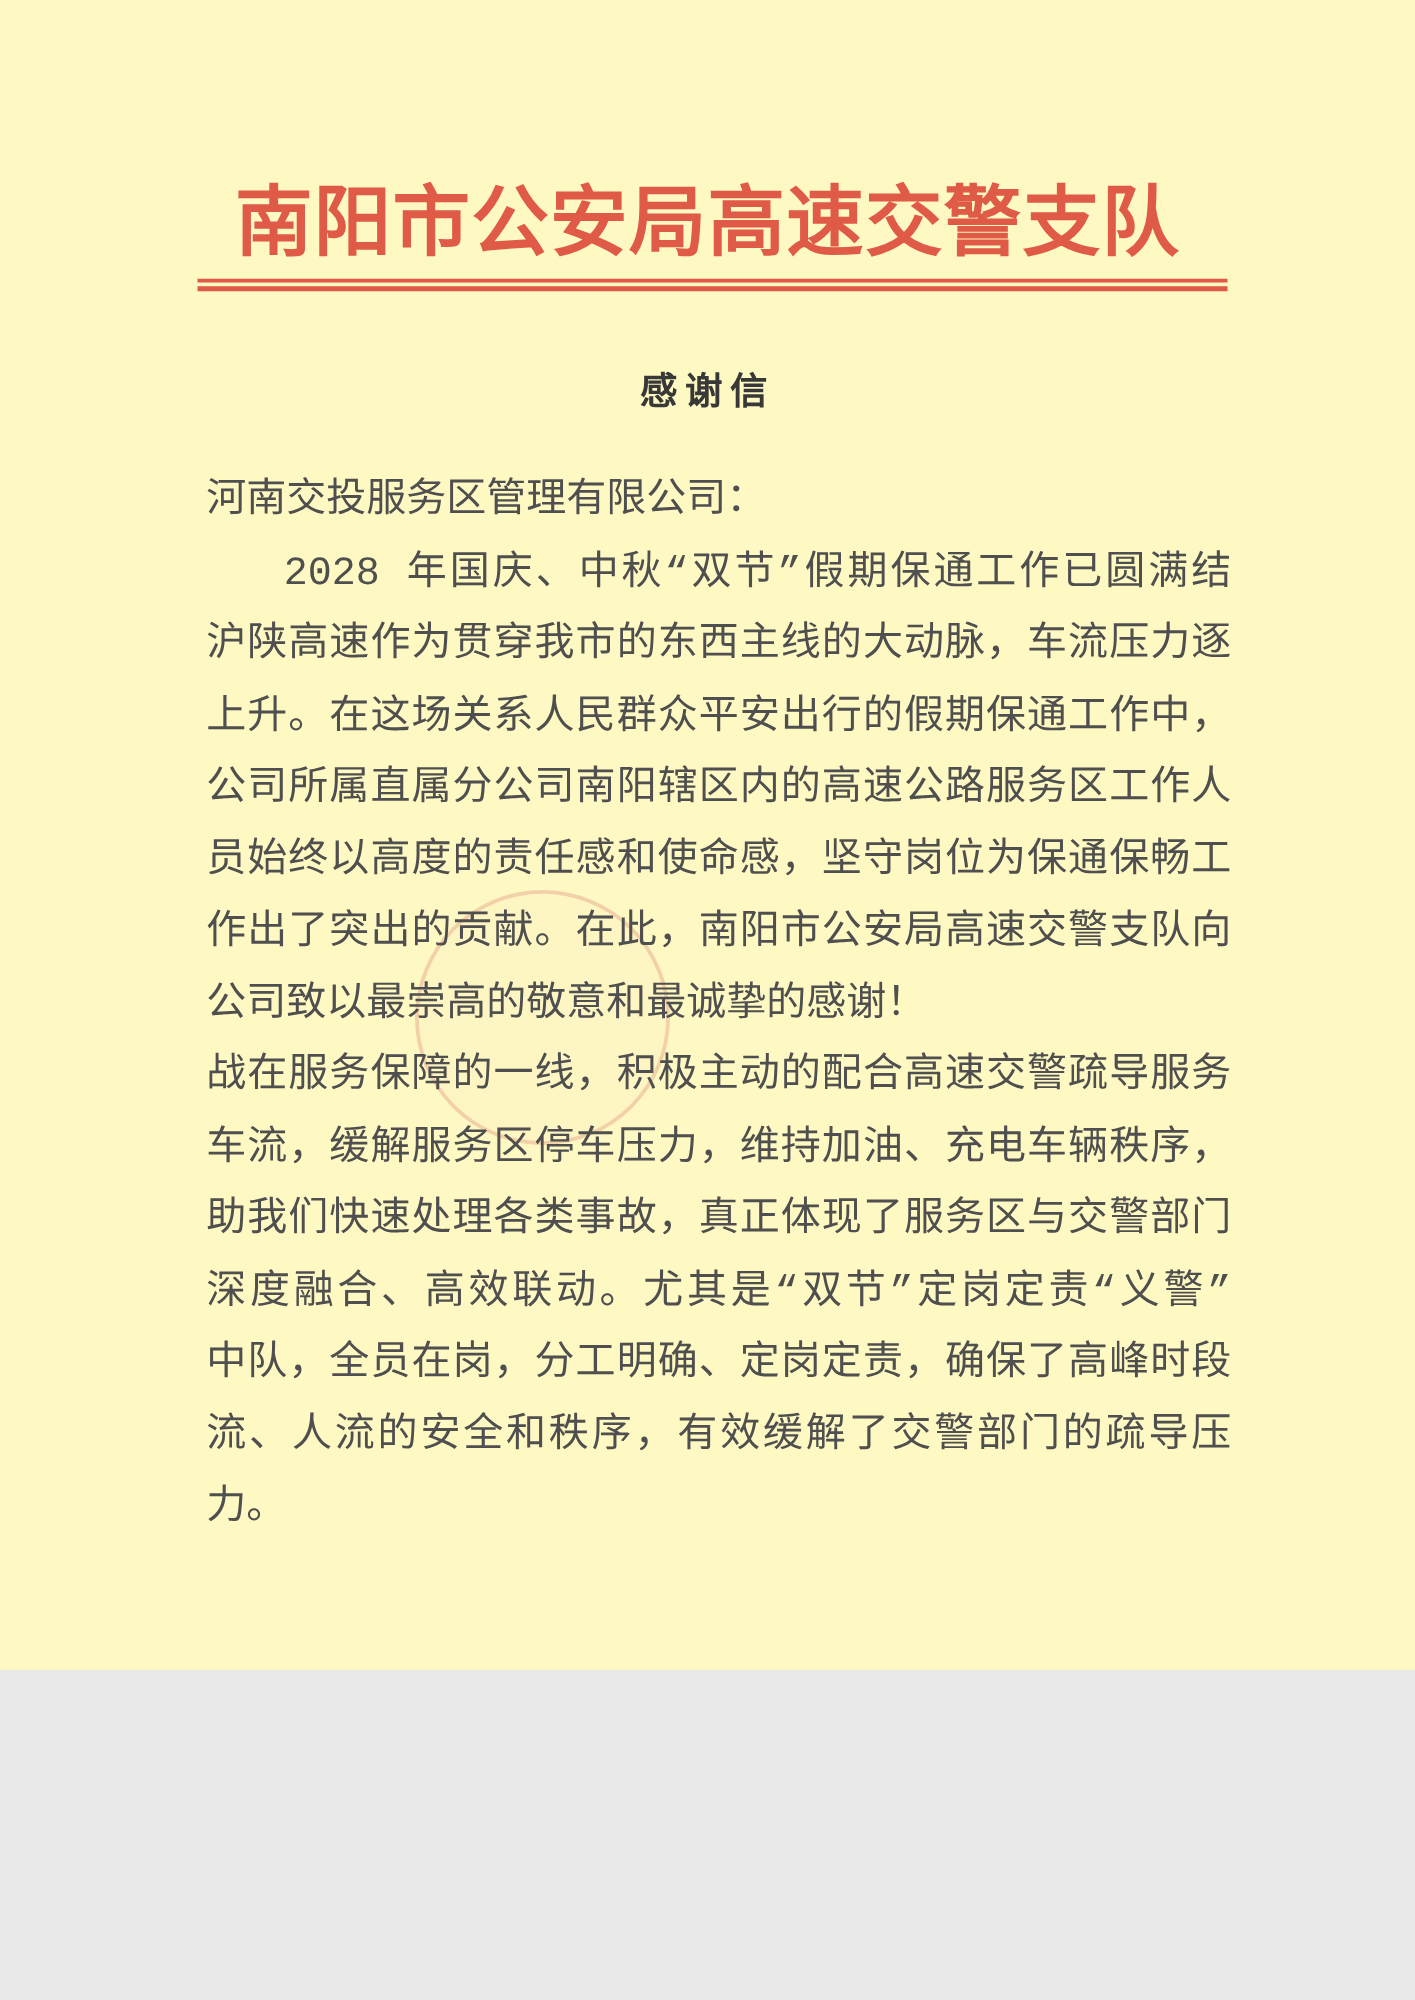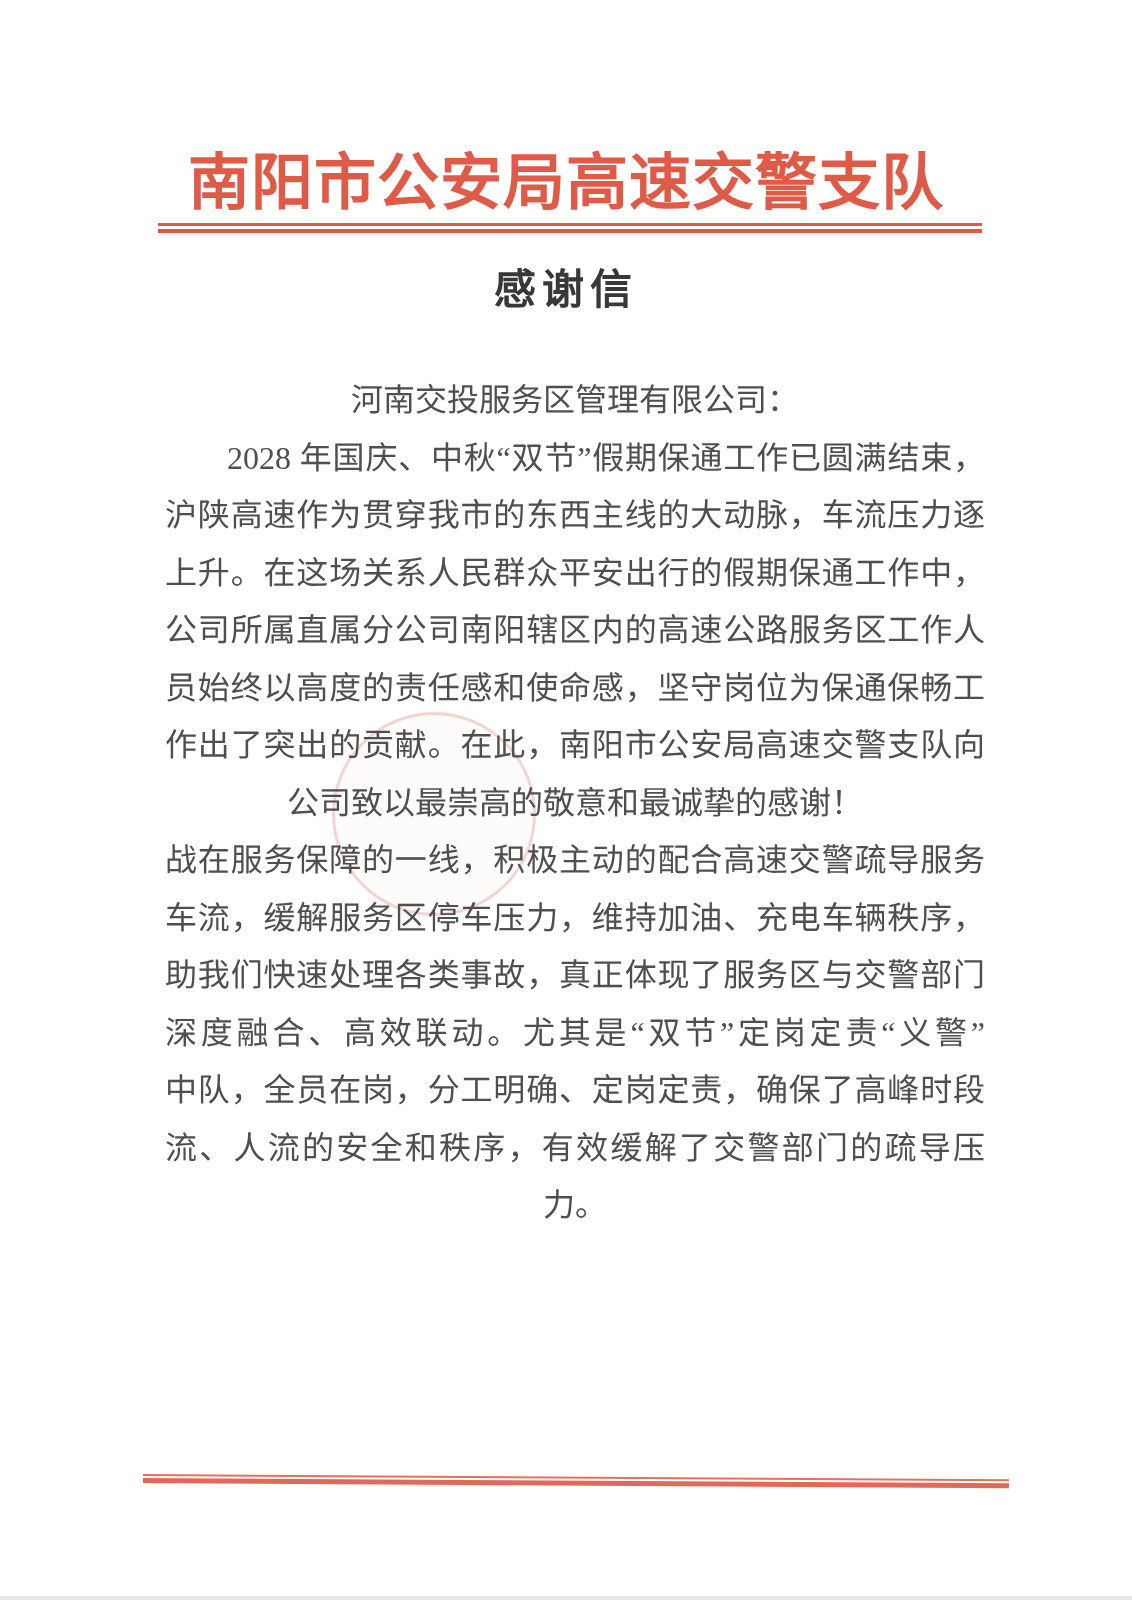--- a/index.html
+++ b/index.html
@@ -1,22 +1,22 @@
 <!DOCTYPE html>
 <html lang="zh-CN"><head>
 <meta charset="utf-8">
 <style>
   html,body{margin:0;padding:0;background:#e9e9e9;}
   .page{
     position:relative;
-    width:1132px;height:1596px;
+    width:1132px;height:1336px;
     margin:0 auto;
-    background:#ffffff;
+    background:#fef9c3;
     overflow:hidden;
-    font-family:Liberation Serif, serif;
+    font-family:Liberation Mono, monospace;
   }
   
   .agency-title{
     position:absolute;
     top:140px;left:0;width:100%;
     text-align:center;
     font-size:62px;
     line-height:86px;
     font-weight:bold;
     color:#e05a48;
@@ -26,40 +26,40 @@
   .head-rule{
     position:absolute;
     top:223px;left:158px;width:824px;
   }
   .head-rule .thin{height:3px;background:#e05a48;}
   .head-rule .gap{height:3px;}
   .head-rule .thick{height:4px;background:#e05a48;}
   
   .letter-title{
     position:absolute;
-    top:264px;left:0;width:100%;
+    top:290px;left:0;width:100%;
     text-align:center;
-    font-size:42px;
+    font-size:30px;
     line-height:52px;
     font-weight:bold;
     color:#383838;
     letter-spacing:6px;
   }
   
   .body-text{
     position:absolute;
     top:372px;left:165px;width:820px;
     font-size:32px;
     color:#4f4f4f;
   }
   .line{
     height:57.5px;
     line-height:57.5px;
     white-space:nowrap;
-    text-align:center;
+    text-align:left;
   }
   .line.j{
     white-space:normal;
     text-align:justify;
     text-align-last:justify;
     text-justify:inter-character;
     overflow:hidden;
   }
   .line.ind{padding-left:62px;}
   

